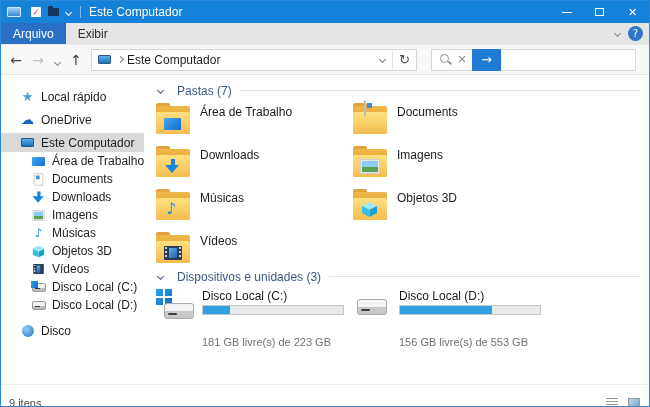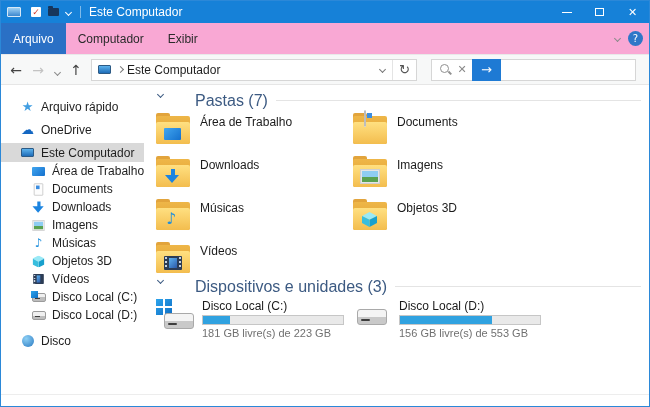--- a/index.html
+++ b/index.html
@@ -25,21 +25,21 @@
   .chev.down { transform:rotate(45deg); }
   .chev.right { transform:rotate(-45deg); }
   .qat-sep { width:1px; height:12px; background:rgba(255,255,255,.45); margin-left:2px; }
   .win-title { font-size:12px; margin-left:8px; flex:1; white-space:nowrap; }
   .win-controls { display:flex; height:22px; }
   .wc { width:33px; height:22px; display:flex; align-items:center; justify-content:center; color:#fff; background:none; border:none; font-size:11px; }
   .wc-min-g { width:10px; height:1px; background:#fff; display:inline-block; }
   .wc-max-g { width:9px; height:8px; border:1px solid #fff; display:inline-block; }
 
   
-  .tabs { height:32px; background:#f9a8d4; display:flex; align-items:stretch; border-bottom:1px solid #e9e9e9; font-size:12px; }
+  .tabs { height:22px; background:#e5e5e5; display:flex; align-items:stretch; border-bottom:1px solid #e9e9e9; font-size:12px; }
   .tab { padding:0 12px; display:flex; align-items:center; color:#2b2b2b; background:none; border:none; font-size:12px; }
   .tab.active { background:#2a70c5; color:#fff; }
   .tabs-spacer { flex:1; }
   .ribbon-expand { border:none; background:none; color:#8a8a8a; display:flex; align-items:center; padding:0 8px; }
   .help-btn { width:15px; height:15px; border-radius:50%; background:#2f77c8; color:#fff; font-size:10px;
               border:none; display:flex; align-items:center; justify-content:center; align-self:center; margin-right:6px; }
 
   
   .toolbar { height:30px; background:#f7f8f8; border-bottom:1px solid #e6e6e6; display:flex; align-items:center; }
   .nav-btn { background:none; border:none; font-size:14px; color:#444; width:22px; text-align:center; padding:0; }
@@ -77,21 +77,21 @@
   .monmini { width:13px; height:9px; background:linear-gradient(135deg,#41a6f0,#1470cd); border-radius:1px; }
   .diskmini { position:relative; width:14px; height:9px; border-radius:2px;
               background:linear-gradient(#f0f0f0 0 50%,#bdbdbd 50% 100%); border:1px solid #9b9b9b; }
   .diskmini::after { content:""; position:absolute; left:2px; bottom:1.5px; width:5px; height:1.5px; background:#3d3d3d; }
   .winlogo-mini { position:absolute; left:-2px; top:-3px; width:7px; height:7px; background:linear-gradient(135deg,#2da4ec,#0e6ec4); }
   .netmini { width:12px; height:12px; border-radius:50%; background:radial-gradient(circle at 35% 30%,#8ed0f5,#2a7ac2); }
 
   .main { flex:1; position:relative; padding:8px 8px 0 12px; overflow:hidden; }
   .group-header { display:flex; align-items:center; height:15px; color:#3c5a82; font-size:12px; }
   .group-header .chev { margin-right:7px; margin-left:2px; }
-  .group-label { white-space:nowrap; background:none; border:none; color:inherit; font-size:16px; display:flex; align-items:flex-start; gap:25px; }
+  .group-label { white-space:nowrap; background:none; border:none; color:inherit; font-size:12px; display:flex; align-items:center; gap:7px; }
   .rule { flex:1; height:1px; background:#e4e4e4; margin-left:8px; }
 
   .tiles { display:grid; grid-template-columns:197px 197px; row-gap:9px; margin-top:5px; }
   .tile { display:flex; align-items:flex-start; height:34px; background:none; border:none; text-align:left; padding:0; }
   .tile-label { font-size:12px; color:#1b1b1b; margin:2px 0 0 10px; white-space:nowrap; }
 
   
   .folder { position:relative; width:34px; height:31px; flex:none; }
   .folder::before { content:""; position:absolute; left:0; top:0; width:14px; height:8px; background:#e2a43c; border-radius:2px 2px 0 0; }
   .folder::after { content:""; position:absolute; left:0; top:3px; width:34px; height:28px; background:linear-gradient(#eeb648,#e0a02f); border-radius:2px; }
@@ -127,21 +127,21 @@
           background:linear-gradient(#f4f4f4 0 52%,#c9c9c9 52% 100%); border:1px solid #a9a9a9; }
   .disk::after { content:""; position:absolute; left:3px; bottom:3px; width:9px; height:2.5px; background:#3d3d3d; border-radius:1px; }
   .drive-ic.no-logo .disk { right:6px; bottom:5px; }
   .winlogo { position:absolute; left:0; top:1px; width:16px; height:16px; background:linear-gradient(135deg,#2da4ec,#0e6ec4); }
   .winlogo::before { content:""; position:absolute; left:7px; top:0; width:2px; height:100%; background:#fff; }
   .winlogo::after { content:""; position:absolute; top:7px; left:0; height:2px; width:100%; background:#fff; }
   .drive-info { margin-left:6px; }
   .drive-name { font-size:12px; color:#1b1b1b; white-space:nowrap; }
   .pbar { width:142px; height:10px; background:#e9e9e9; border:1px solid #c6c6c6; margin-top:2px; }
   .pfill { height:100%; background:#30a2e0; }
-  .drive-free { font-size:11px; color:#707070; margin-top:2px; white-space:nowrap; }
+  .drive-free { font-size:11px; color:#707070; margin-top:21px; white-space:nowrap; }
 
   .watermark { position:absolute; top:173px; right:4px; font-size:19px; color:#e2e2e2; letter-spacing:.5px; white-space:nowrap; }
 
   
   .statusbar { height:36px; border-top:1px solid #ededed; display:flex; align-items:center; justify-content:space-between; padding:0 6px 0 8px; }
   .status-text { font-size:11px; color:#4a4a4a; }
   .view-toggles { display:flex; gap:4px; }
   .view-btn { width:18px; height:16px; background:none; border:none; display:flex; align-items:center; justify-content:center; padding:0; }
   .vt-details { width:12px; height:10px; background:repeating-linear-gradient(#9a9a9a 0 1px,transparent 1px 3px); }
   .vt-thumbs { width:12px; height:10px; border:1px solid #9a9a9a; background:linear-gradient(135deg,#bcd6ea,#7ea8c9); }
@@ -174,21 +174,20 @@
         </button>
       <button class="wc">
           <span class="wc-max-g"></span>
         </button>
       <button class="wc glyph">✕</button>
     </div>
   </div>
 
   <div class="tabs">
     <button class="tab active">Arquivo</button>
-    <button class="tab">Computador</button>
     <button class="tab">Exibir</button>
     <span class="tabs-spacer"></span>
     <button class="ribbon-expand">
         <span class="chev down"></span>
       </button>
     <button class="help-btn glyph">?</button>
   </div>
 
   <div class="toolbar">
     <button class="nav-btn glyph" style="margin-left:4px">←</button>
@@ -211,21 +210,21 @@
     </div>
   </div>
 
   <div class="body">
 
     <div class="sidebar">
       <button class="srow">
         <span class="sicon">
             <span class="s-star glyph">★</span>
           </span>
-        <span>Arquivo rápido</span>
+        <span>Local rápido</span>
       </button>
       <button class="srow gap">
         <span class="sicon">
             <span class="s-cloud glyph">☁</span>
           </span>
         <span>OneDrive</span>
       </button>
       <button class="srow gap selected">
         <span class="sicon">
             <i class="pcmini" style="width:13px;height:9px"></i>

